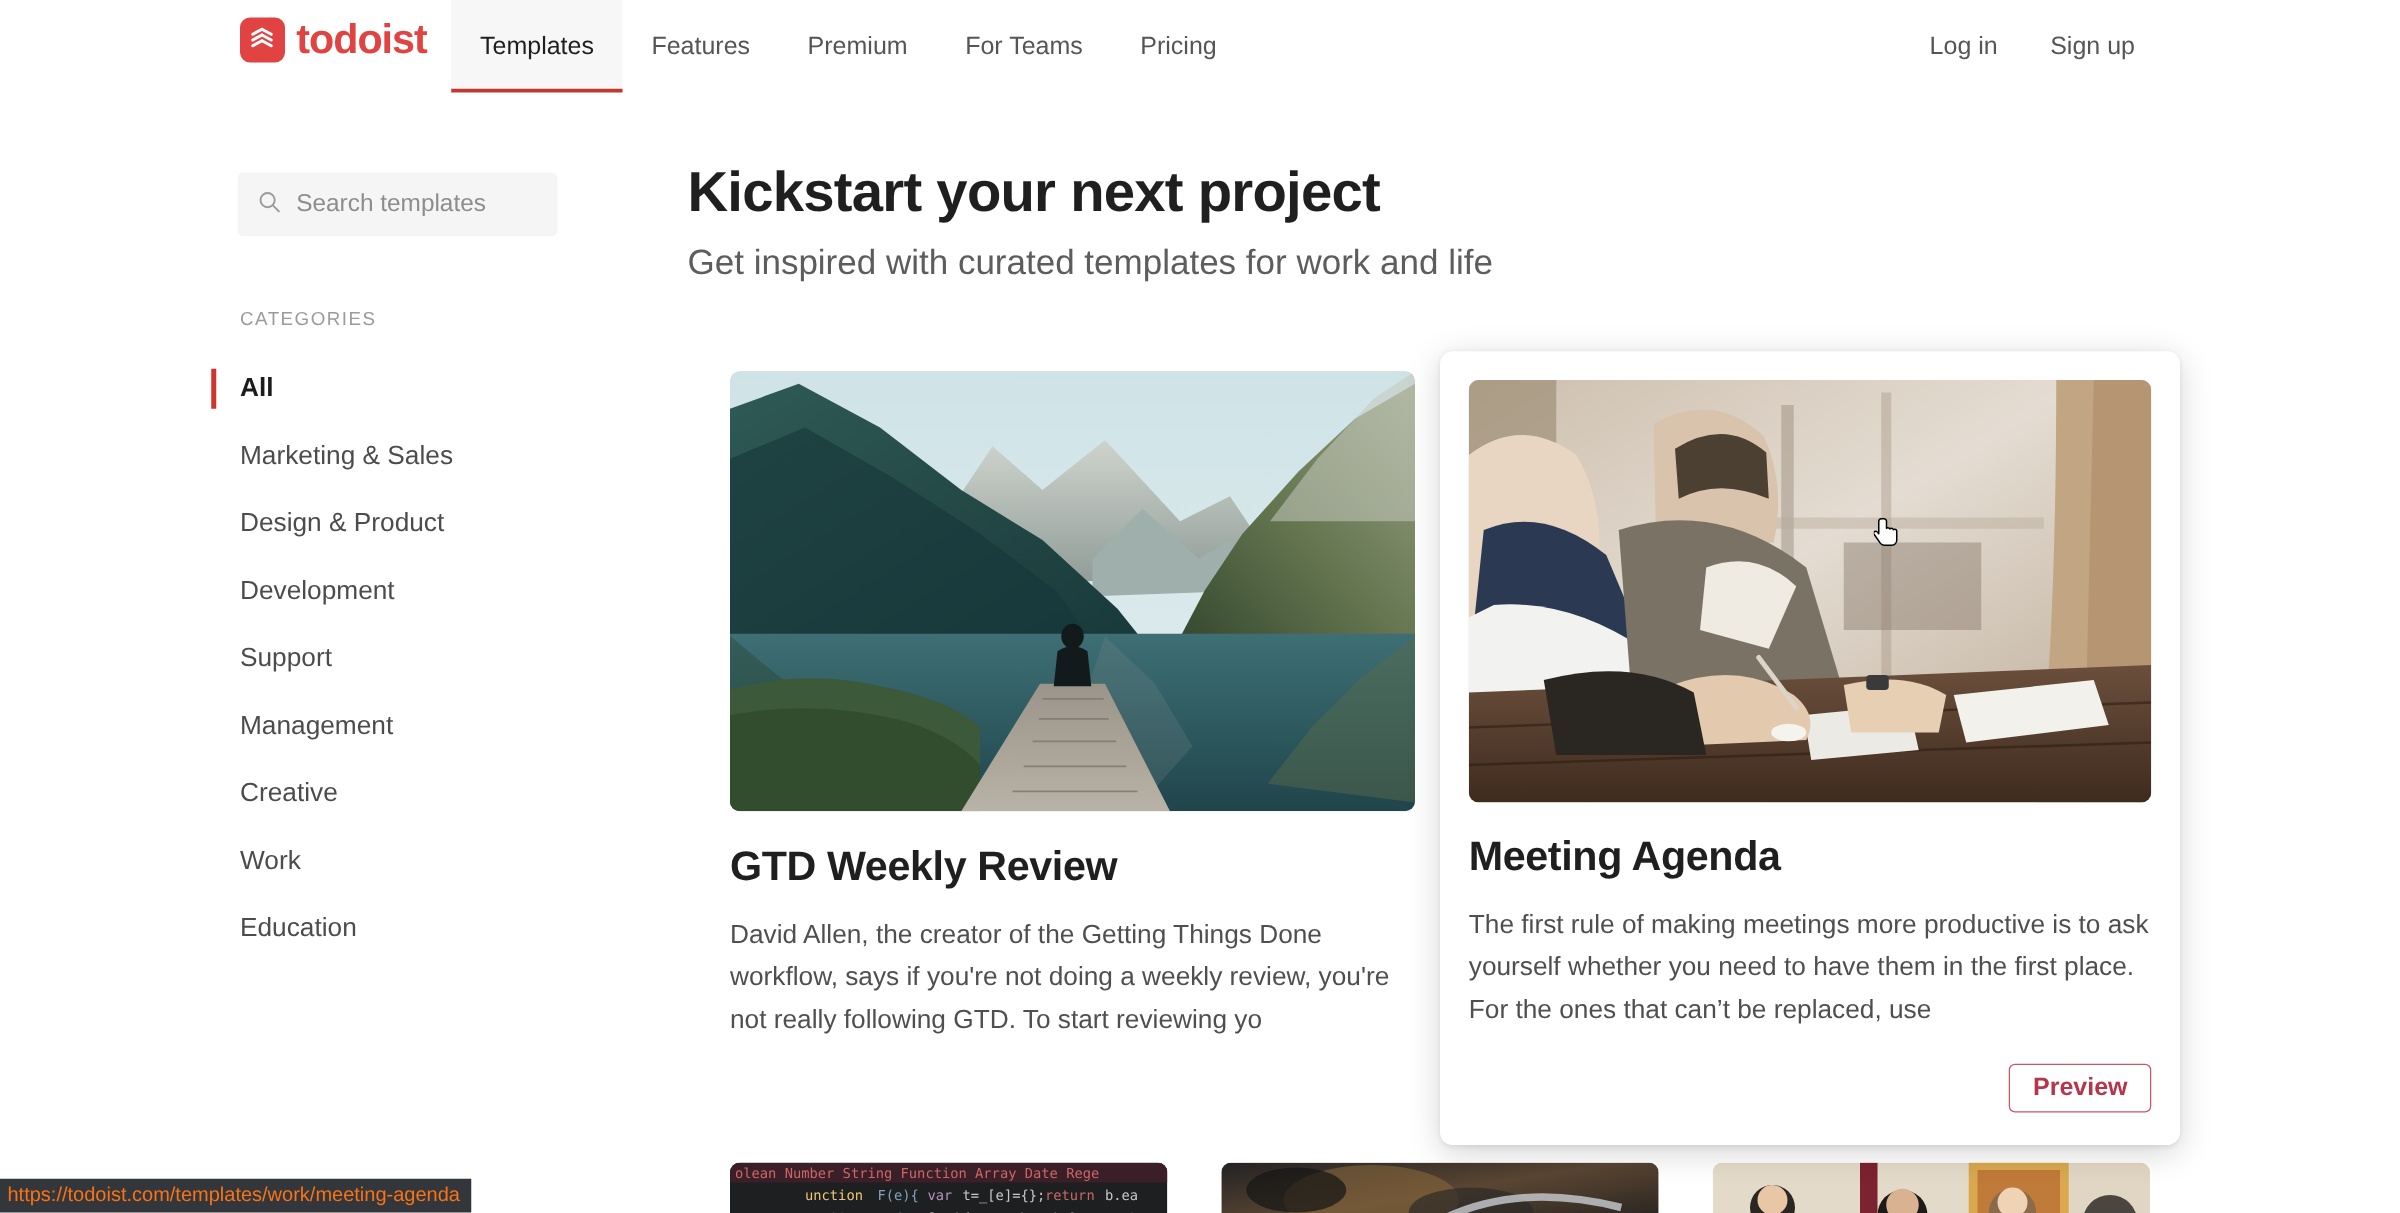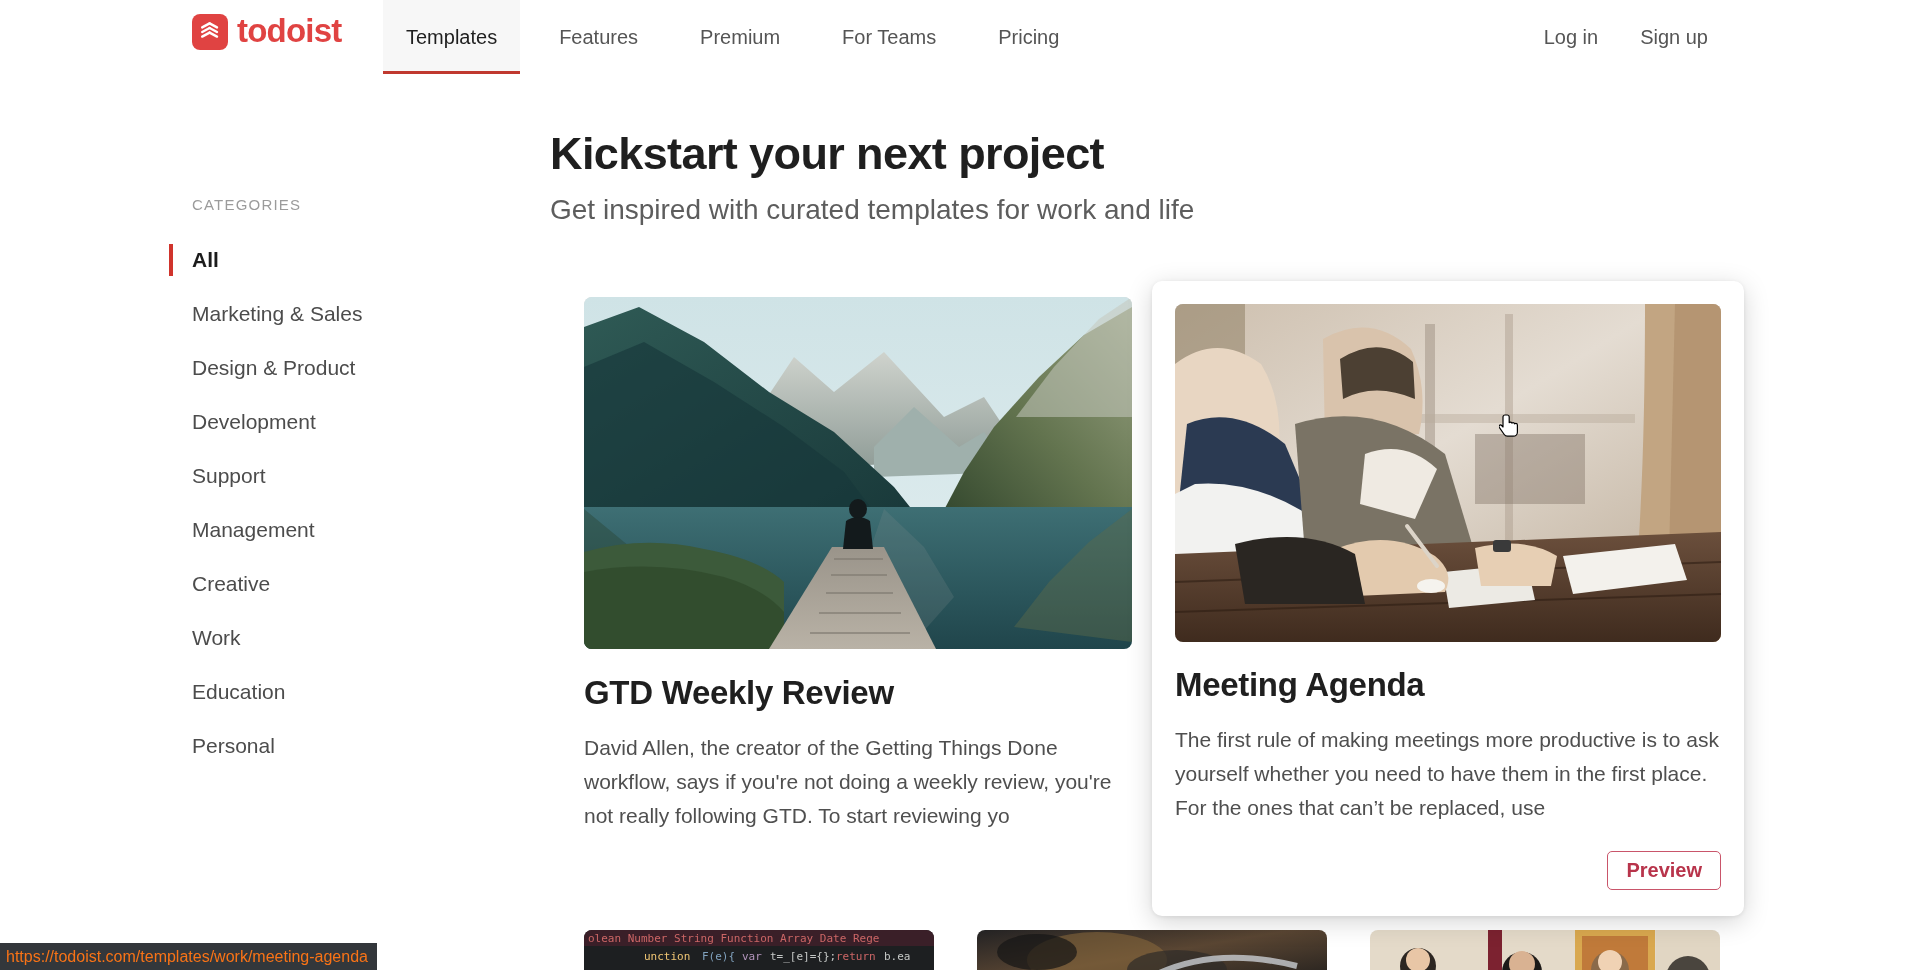--- a/index.html
+++ b/index.html
@@ -45,26 +45,25 @@
     font-size: 33px;
     font-weight: bold;
     color: #e04342;
     letter-spacing: -0.8px;
     line-height: 1;
     padding-bottom: 3px;
   }
 
   .nav-main {
     position: absolute;
-    left: 383px;
+    left: 361px;
     top: 0;
     display: flex;
     align-items: stretch;
     height: 74px;
-    gap: 16px;
   }
   .nav-item {
     display: flex;
     align-items: center;
     padding: 0 23px;
     font-size: 20px;
     color: #555555;
     cursor: pointer;
     position: relative;
     height: 74px;
@@ -331,34 +330,42 @@
   </nav>
 
   <div class="nav-right">
     <div class="nav-link">Log in</div>
     <div class="nav-link">Sign up</div>
   </div>
 </div>
 
 <aside class="sidebar">
 
+  <div class="search-box">
+    <span class="search-icon">
+      <svg width="19" height="19" viewBox="0 0 20 20" aria-hidden="true">
+        <circle cx="8.5" cy="8.5" r="6" fill="none" stroke="#9a9a9a" stroke-width="1.6"></circle>
+        <line x1="13" y1="13" x2="18" y2="18" stroke="#9a9a9a" stroke-width="1.6" stroke-linecap="round"></line>
+      </svg>
+    </span>
+    <input class="search-input" type="text" placeholder="Search templates" style="">
+  </div>
 
   <div class="cat-heading">CATEGORIES</div>
 
   <div class="cat-list">
     <div class="cat-item active">All</div>
     <div class="cat-item">Marketing &amp; Sales</div>
     <div class="cat-item">Design &amp; Product</div>
     <div class="cat-item">Development</div>
     <div class="cat-item">Support</div>
     <div class="cat-item">Management</div>
     <div class="cat-item">Creative</div>
     <div class="cat-item">Work</div>
     <div class="cat-item">Education</div>
-    <div class="cat-item">Personal</div>
   </div>
 </aside>
 
 <div class="main">
   <h1 class="page-title">Kickstart your next project</h1>
   <div class="page-subtitle">Get inspired with curated templates for work and life</div>
 </div>
 
 <div class="grid">
   <div class="card-row">

